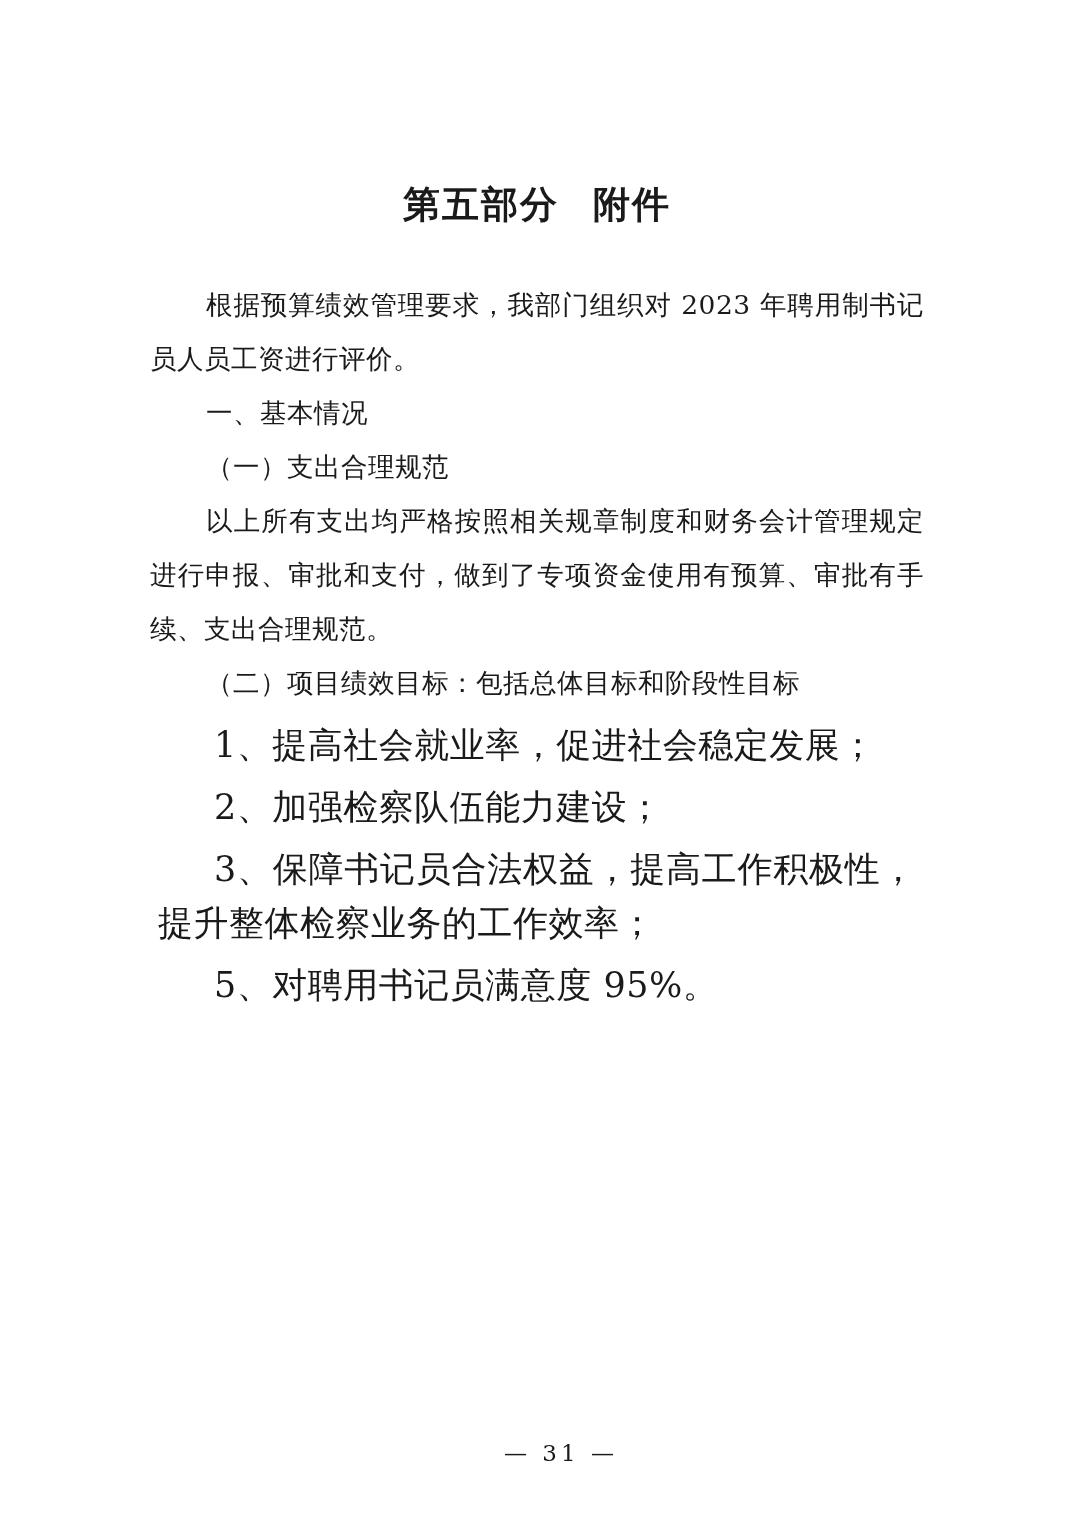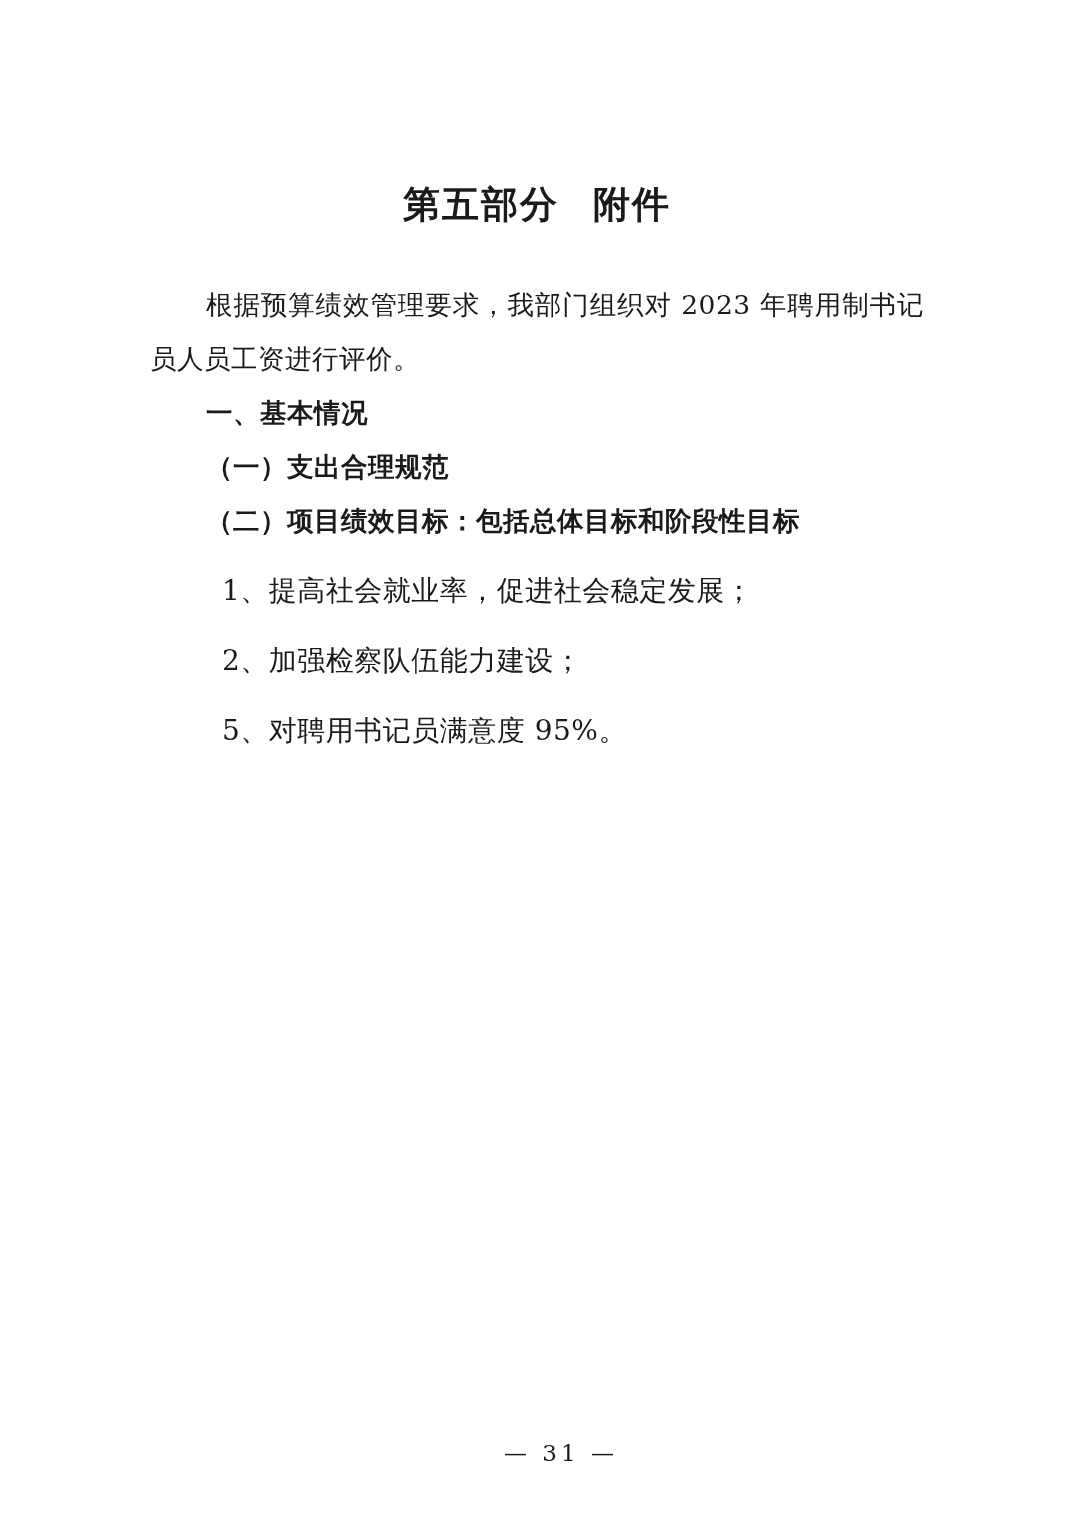--- a/index.html
+++ b/index.html
@@ -41,29 +41,29 @@
     text-align: justify;
     text-justify: inter-ideograph;
     letter-spacing: 0.5px;
   }
   p.indent {
     text-indent: 56px;
   }
   p.heading {
     font-size: 26.5px;
     line-height: 54px;
-    font-weight: bold;
+    font-weight: normal;
     margin: 0;
     text-indent: 56px;
     letter-spacing: 0.5px;
   }
   p.sub-item {
-    font-size: 28px;
+    font-size: 35px;
     line-height: 54px;
-    margin: 16px;
+    margin: 8px;
     text-indent: 56px;
     text-align: justify;
     text-justify: inter-ideograph;
     letter-spacing: 0.5px;
   }
   .page-number {
     position: absolute;
     bottom: 54px;
     left: 0;
     width: 1074px;
@@ -83,25 +83,27 @@
     <span>第五部分</span><span class="gap"></span><span>附件</span>
   </div>
 
   <p class="para indent">根据预算绩效管理要求，我部门组织对 2023 年聘用制书记员人员工资进行评价。</p>
 
   <p class="heading">一、基本情况</p>
 
   <p class="heading">（一）支出合理规范</p>
 
 
+  <p class="para indent">以上所有支出均严格按照相关规章制度和财务会计管理规定进行申报、审批和支付，做到了专项资金使用有预算、审批有手续、支出合理规范。</p>
 
   <p class="heading">（二）项目绩效目标：包括总体目标和阶段性目标</p>
 
   <p class="sub-item">1、提高社会就业率，促进社会稳定发展；</p>
 
   <p class="sub-item">2、加强检察队伍能力建设；</p>
 
+  <p class="sub-item">3、保障书记员合法权益，提高工作积极性，提升整体检察业务的工作效率；</p>
 
   <p class="sub-item">5、对聘用书记员满意度 95%。</p>
 
   <div class="page-number">— 31 —</div>
 
 </div>
 
 </body></html>

